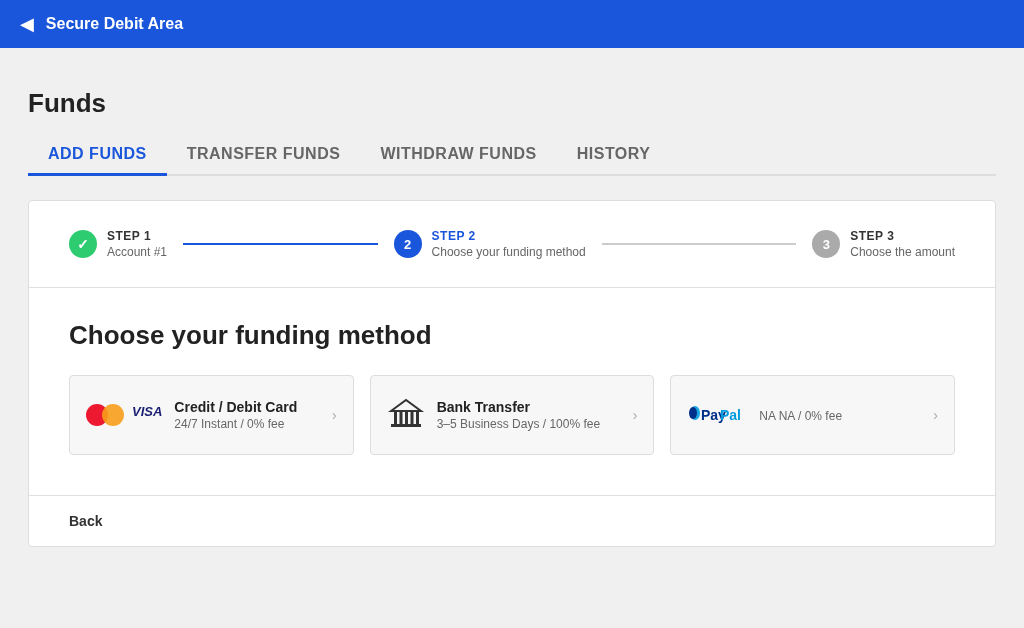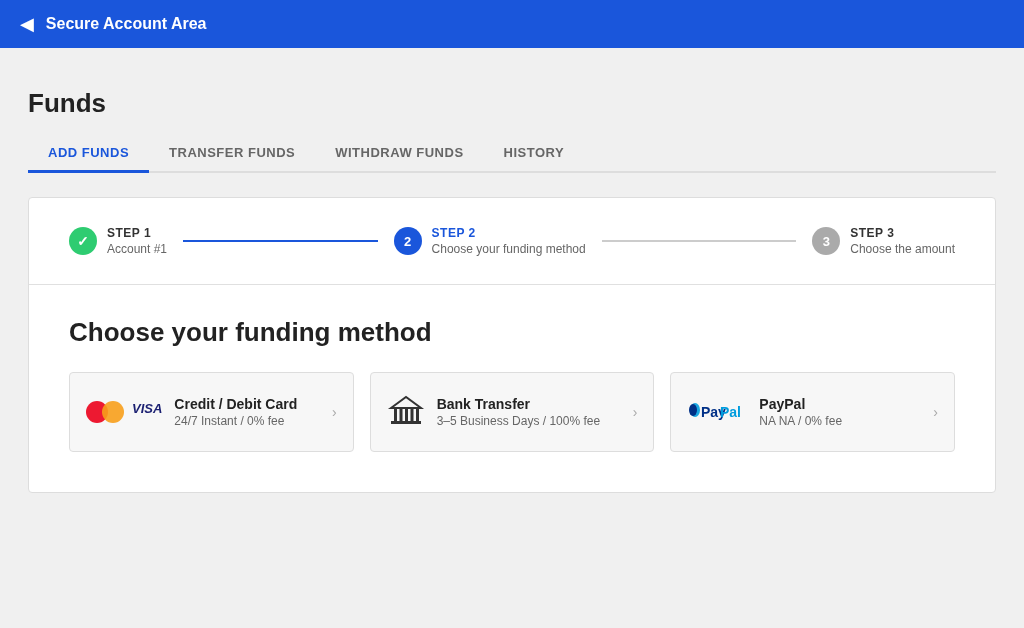--- a/index.html
+++ b/index.html
@@ -45,21 +45,21 @@
 
     
     .tabs {
       display: flex;
       border-bottom: 2px solid #ddd;
       margin-bottom: 0;
       gap: 0;
     }
     .tab {
       padding: 10px 20px;
-      font-size: 13px;
+      font-size: 16px;
       font-weight: 600;
       letter-spacing: 0.5px;
       color: #666;
       cursor: pointer;
       text-transform: uppercase;
       border-bottom: 3px solid transparent;
       margin-bottom: -2px;
     }
     .tab.active {
       color: #1a56db;
@@ -239,21 +239,21 @@
       font-size: 14px;
     }
   </style>
 </head>
 <body>
 
 <div class="header">
   <div class="header-back">
     <span>◀</span>
   </div>
-  <span class="header-title">Secure Account Area</span>
+  <span class="header-title">Secure Debit Area</span>
 </div>
 
 <div class="main">
 
   <div class="page-title">Funds</div>
 
   <div class="tabs">
     <div class="tab active">ADD FUNDS</div>
     <div class="tab">TRANSFER FUNDS</div>
     <div class="tab">WITHDRAW FUNDS</div>
@@ -346,24 +346,26 @@
 
             <svg width="60" height="24" viewBox="0 0 60 24" xmlns="http://www.w3.org/2000/svg">
 
               <ellipse cx="8" cy="10" rx="5" ry="7" fill="#009cde" opacity="0.9"></ellipse>
               <ellipse cx="6" cy="10" rx="4" ry="6" fill="#003087"></ellipse>
               <text x="14" y="17" font-size="14" font-weight="bold" fill="#003087" font-family="Arial">Pay</text>
               <text x="33" y="17" font-size="14" font-weight="bold" fill="#009cde" font-family="Arial">Pal</text>
             </svg>
           </div>
           <div class="payment-info">
-            <div class="payment-name">PayPal</div>
             <div class="payment-desc">NA NA / 0% fee</div>
           </div>
           <div class="payment-arrow">›</div>
         </div>
 
       </div>
     </div>
 
+    <div class="card-footer">
+      <span class="back-link">Back</span>
+    </div>
 
   </div>
 </div>
 
 </body></html>

